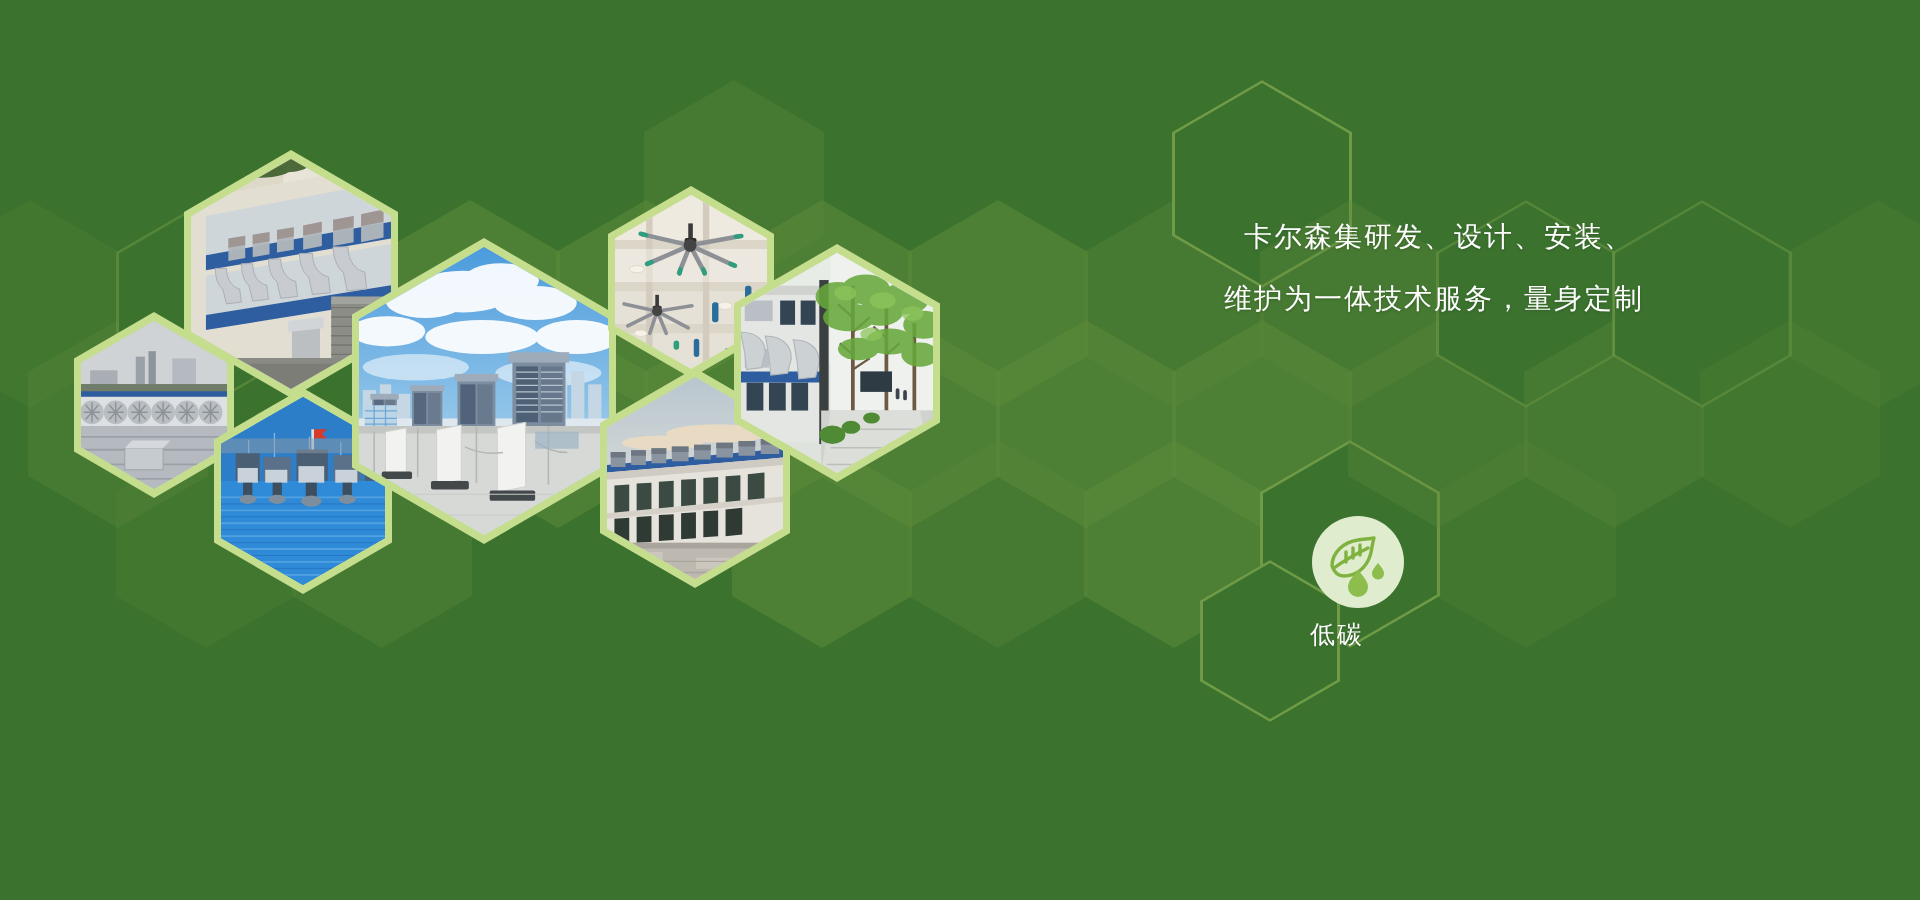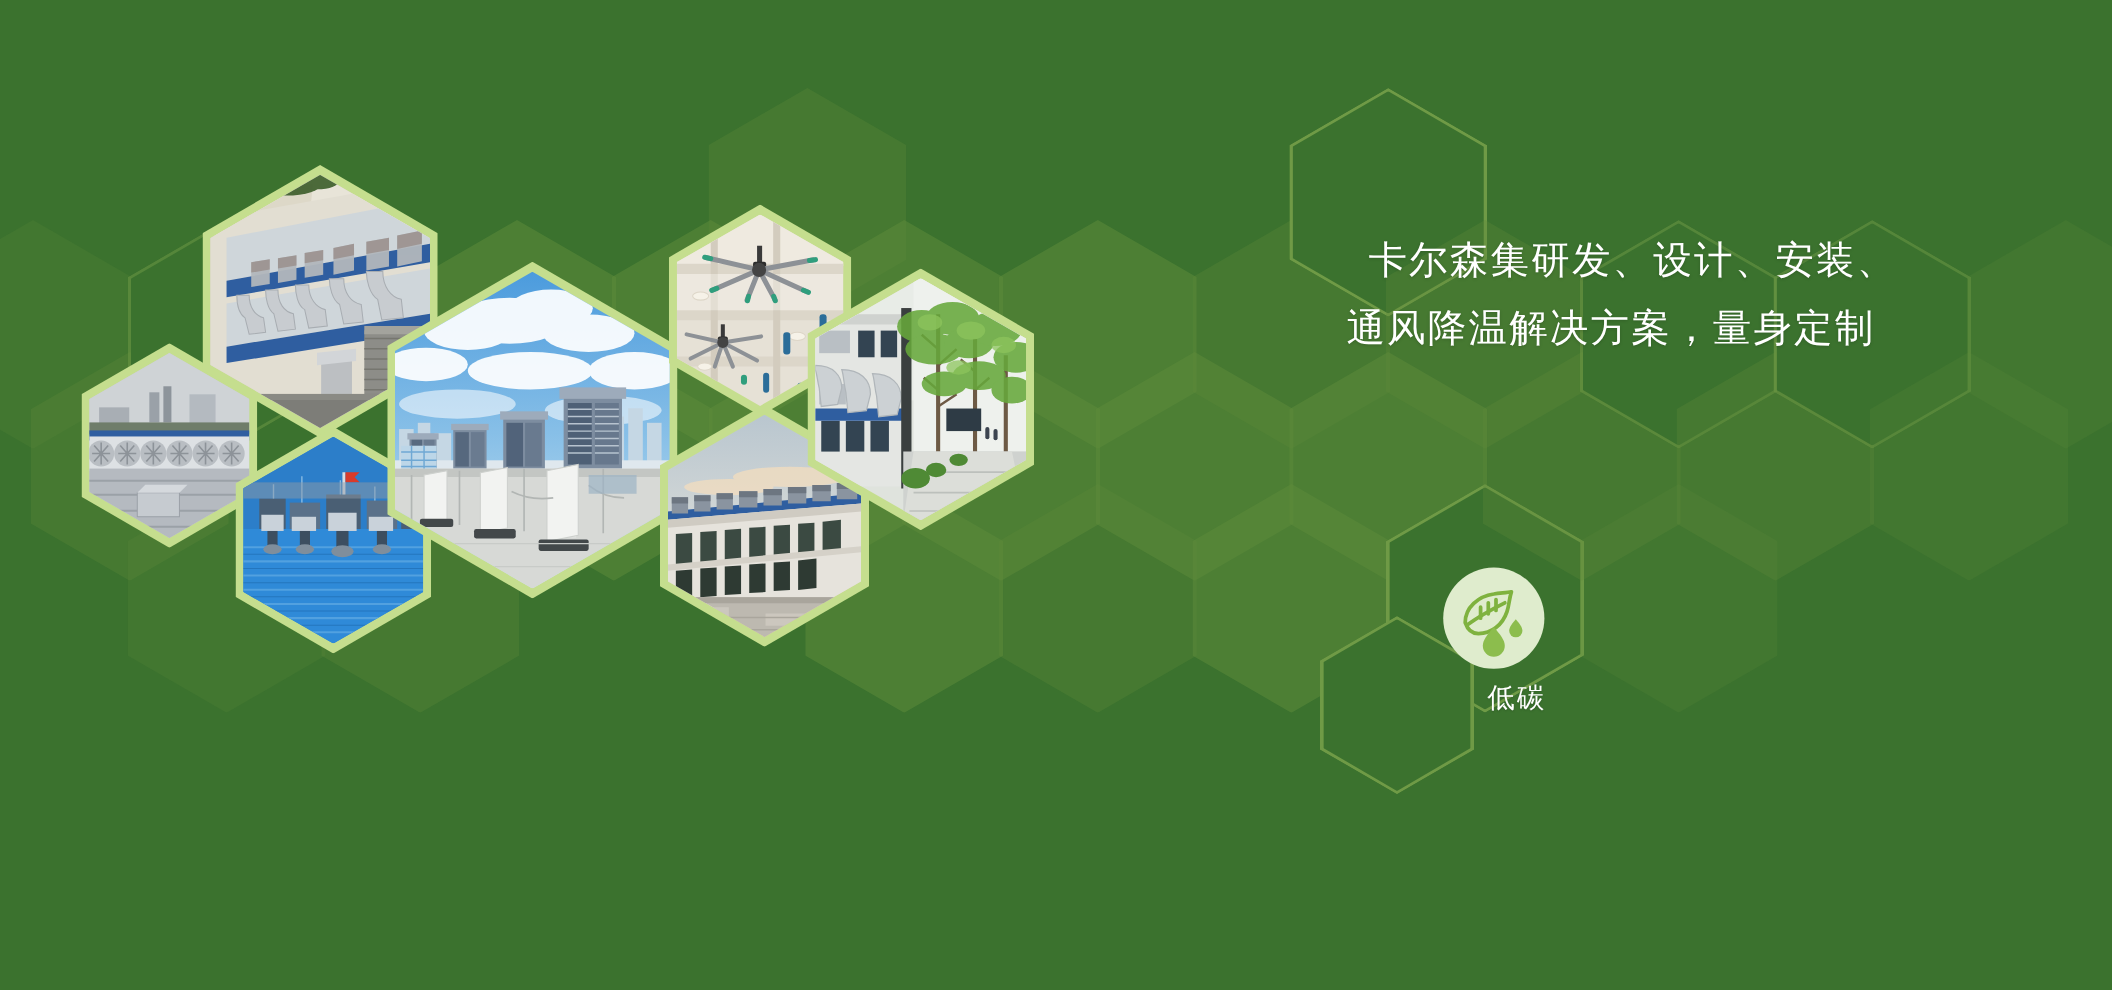--- a/index.html
+++ b/index.html
@@ -48,32 +48,32 @@
     clip-path:polygon(50% 0%,100% 25%,100% 75%,50% 100%,0% 75%,0% 25%);
     -webkit-clip-path:polygon(50% 0%,100% 25%,100% 75%,50% 100%,0% 75%,0% 25%);
     overflow:hidden;
   }
   .photohex svg{display:block;width:100%;height:100%;}
 
   
   .headline{
     position:absolute;left:1224px;top:206px;width:690px;
     color:#ffffff;
-    font-size:35px;
+    font-size:28px;
     line-height:62px;
     letter-spacing:2px;
     font-weight:500;
     text-shadow:0 1px 3px rgba(0,0,0,.18);
     white-space:nowrap;
   }
   .headline .l1{padding-left:20px;}
 
   
   .features{position:absolute;left:1310px;top:516px;width:420px;height:130px;}
-  .feat{position:absolute;width:96px;text-align:right;}
+  .feat{position:absolute;width:96px;text-align:left;}
   .feat .disc{
     width:92px;height:92px;border-radius:50%;
     background:#dfeccd;
     position:relative;margin:0 auto;
     display:block;
   }
   .feat.amber .disc{background:#f3c764;}
   .feat .disc svg{position:absolute;left:0;top:0;width:92px;height:92px;}
   .feat .cap{
     margin-top:10px;color:#ffffff;font-size:25px;letter-spacing:2px;
@@ -582,21 +582,21 @@
         <g fill="#3c4450">
           <rect x="166" y="146" width="4" height="12" rx="2"></rect>
           <rect x="174" y="148" width="4" height="11" rx="2"></rect>
         </g>
       </svg>
     </div>
   </div>
 
   <div class="headline">
     <div class="l1">卡尔森集研发、设计、安装、</div>
-    <div class="l2">通风降温解决方案，量身定制</div>
+    <div class="l2">维护为一体技术服务，量身定制</div>
   </div>
 
   <div class="features">
 
     <div class="feat f0">
       <div class="disc">
         <svg viewBox="0 0 92 92" aria-hidden="true">
           <g fill="none" stroke="#7fb23f" stroke-width="3.4" stroke-linecap="round" stroke-linejoin="round">
             <path d="M20 50c0-14 12-24 26-26 6-1 12-1 16-2-2 6-2 12-4 18-4 12-14 20-26 20-6 0-10-4-12-10z"></path>
             <path d="M22 52c8-6 18-12 34-20"></path>

